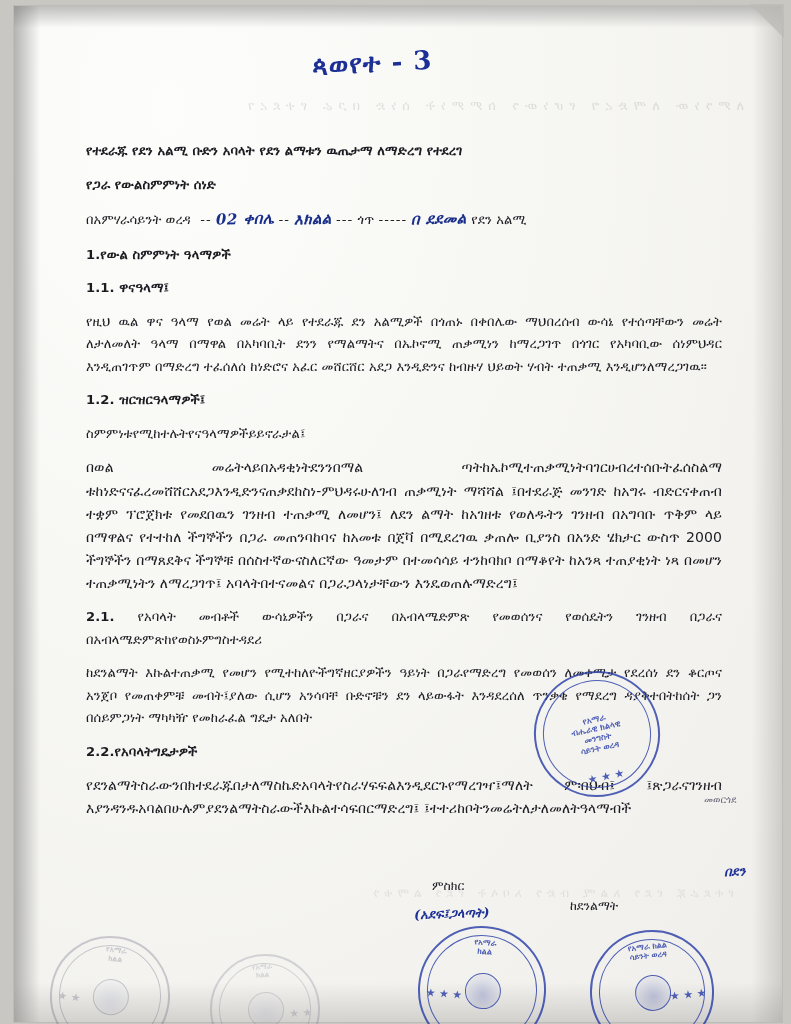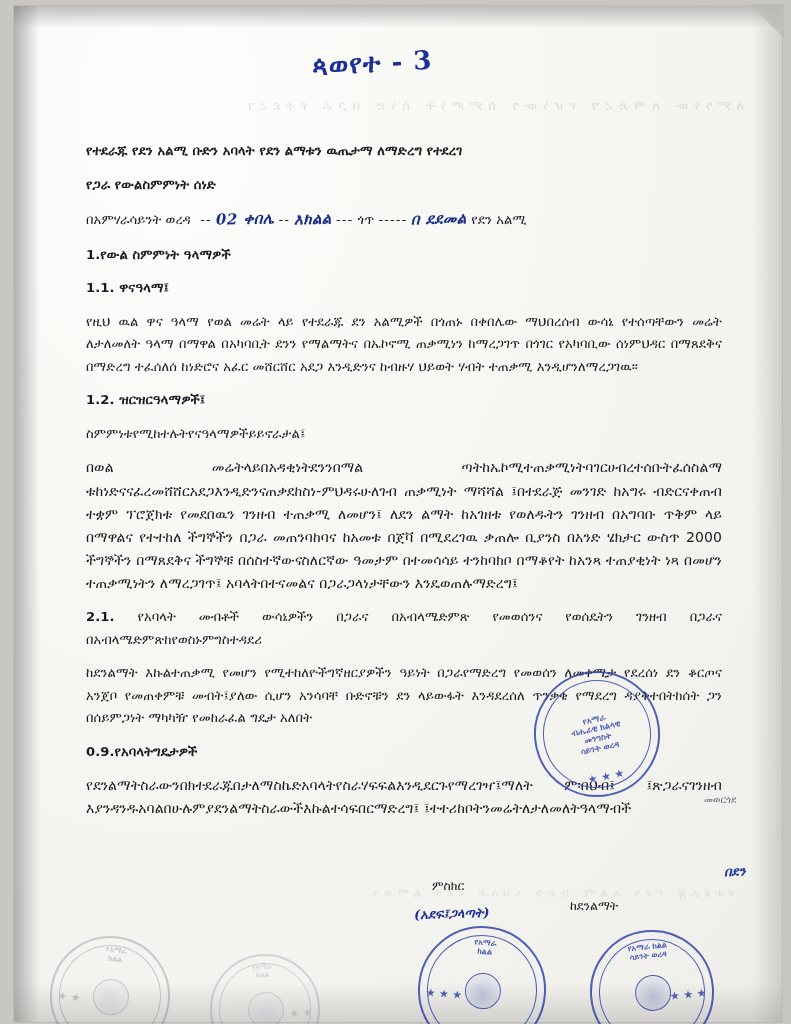--- a/index.html
+++ b/index.html
@@ -272,34 +272,34 @@
         <span class="dots">---</span>
         <span>ጎጥ</span>
         <span class="dots">-----</span>
         <span class="hw">በ ደደመል</span>
         <span>የደን አልሚ</span>
       </p>
 
       <p class="sec-head">1.የውል ስምምነት ዓላማዎች</p>
 
       <p class="sec-head">1.1. ዋናዓላማ፤</p>
-      <p class="justify">የዚህ ዉል ዋና ዓላማ የወል መሬት ላይ የተደራጁ ደን አልሚዎች በጎጠኑ በቀበሌው ማህበረሰብ ውሳኔ የተሰጣቸውን መሬት ለታለመለት ዓላማ በማዋል በአካባቢት ደንን የማልማትና በኤኮኖሚ ጠቃሚነን ከማረጋገጥ በጎገር የአካባቢው ሰነምህዳር በማጸደቅና በማድረግ ተፈሰለሰ  ከነድሮና አፈር መሸርሸር አደጋ እንዲድንና ከብዙሃ ህይወት ሃብት ተጠቃሚ እንዲሆንለማረጋገዉ፡፡</p>
+      <p class="justify">የዚህ ዉል ዋና ዓላማ የወል መሬት ላይ የተደራጁ ደን አልሚዎች በጎጠኑ በቀበሌው ማህበረሰብ ውሳኔ የተሰጣቸውን መሬት ለታለመለት ዓላማ በማዋል በአካባቢት ደንን የማልማትና በኤኮኖሚ ጠቃሚነን ከማረጋገጥ በጎገር የአካባቢው ሰነምህዳር እንዲጠገጥም በማድረግ ተፈሰለሰ  ከነድሮና አፈር መሸርሸር አደጋ እንዲድንና ከብዙሃ ህይወት ሃብት ተጠቃሚ እንዲሆንለማረጋገዉ፡፡</p>
 
       <p class="sec-head">1.2. ዝርዝርዓላማዎች፤</p>
       <p>ስምምነቱየሚከተሉትየናዓላማዎችይይኖራታል፤</p>
       <p class="justify small-block">በወል መሬትላይበአዳቂነትደንንበማል ጣትከኤኮሚተጠቃሚነትባገርሀብረተሰቡትፈሰስልማ ቱከነድናናፈረመሸሸርአደጋእንዲድንናጠቃደከስነ-ምህዳሩሁለገብ ጠቃሚነት ማሻሻል ፤በተደራጅ መንገድ ከአግሩ ብድርናቀጠብ ተቋም ፕሮጀክቱ የመደበዉን ገንዘብ ተጠቃሚ ለመሆን፤ ለደን ልማት ከአገዘቱ የወለዱትን ገንዘብ በአግባቡ ጥቅም ላይ በማዋልና የተተከለ ችግኞችን በጋራ መጠንባከባና ከአመቱ በጀቫ በሚደረገዉ ቃጠሎ ቢያንስ በአንድ ሄክታር ውስጥ 2000 ችግኞችን በማጸደቅና ችግኞቹ በሰስተኛውናስለርኛው ዓመታም በተመሳሳይ ተንከባክቦ በማቆየት ከአንጻ ተጠያቂነት ነጻ በመሆን ተጠቃሚነትን ለማረጋገጥ፤ አባላትበተናመልና በጋራጋላነታቸውን እንዴወጠሉማድረግ፤</p>
 
 
       <p class="justify">
         <span class="bold">2.1.</span>
         <span>የአባላት መብቶች ውሳኔዎችን በጋራና በአብላሜድምጽ የመወሰንና የወሰዴትን ገንዘብ በጋራና በአብላሜድምጽከየወስኑምግስተዳደሪ</span>
       </p>
       <p class="justify">ከደንልማት እኩልተጠቃሚ የመሆን የሚተከለዮችግኛዘርያዎችን ዓይነት በጋራየማድረግ የመወሰን ለመቀሚታ የደረሰነ ደን ቆርጦና አንጀቦ የመጠቀምቹ መብት፤ያለው ሲሆን አንሳባቸ ቡድኖቹን ደን ላይውፋት እንዳደረሰለ ጥንቃቄ የማደረግ ዳያቅተበትከሰት ጋን በሰይምጋነት ማካካዥ የመከራፈል ግዴታ አለበት</p>
 
-      <p class="sec-head">0.9.የአባላትግዴታዎች</p>
+      <p class="sec-head">2.2.የአባላትግዴታዎች</p>
       <p class="justify small-block">የደንልማትስራውንበክተደራጁበታለማስኬድአባላትየስራሃፍፍልእንዲደርጉየማረገዣ፤ማለት ም፡በህብ፤ ፤ጽጋራናገንዘብ እያንዳንዱአባልበሁሉምያደንልማትስራውችእኩልተሳፍበርማድረግ፤ ፤ተተሪከቦትንመሬትለታለመለትዓላማብች</p>
 
     </div>
 
     <div class="sig" style="left:418px; top:872px;">ምስክር</div>
     <div class="sig-hand" style="left:400px; top:900px;">(አደፍ፤ጋላጣት)</div>
     <div class="sig" style="left:556px; top:892px;">ከደንልማት</div>
     <div class="sig-hand" style="left:710px; top:858px;">በደን</div>
     <div class="tiny-note" style="left:690px; top:788px;">መወርጎደ</div>
 

